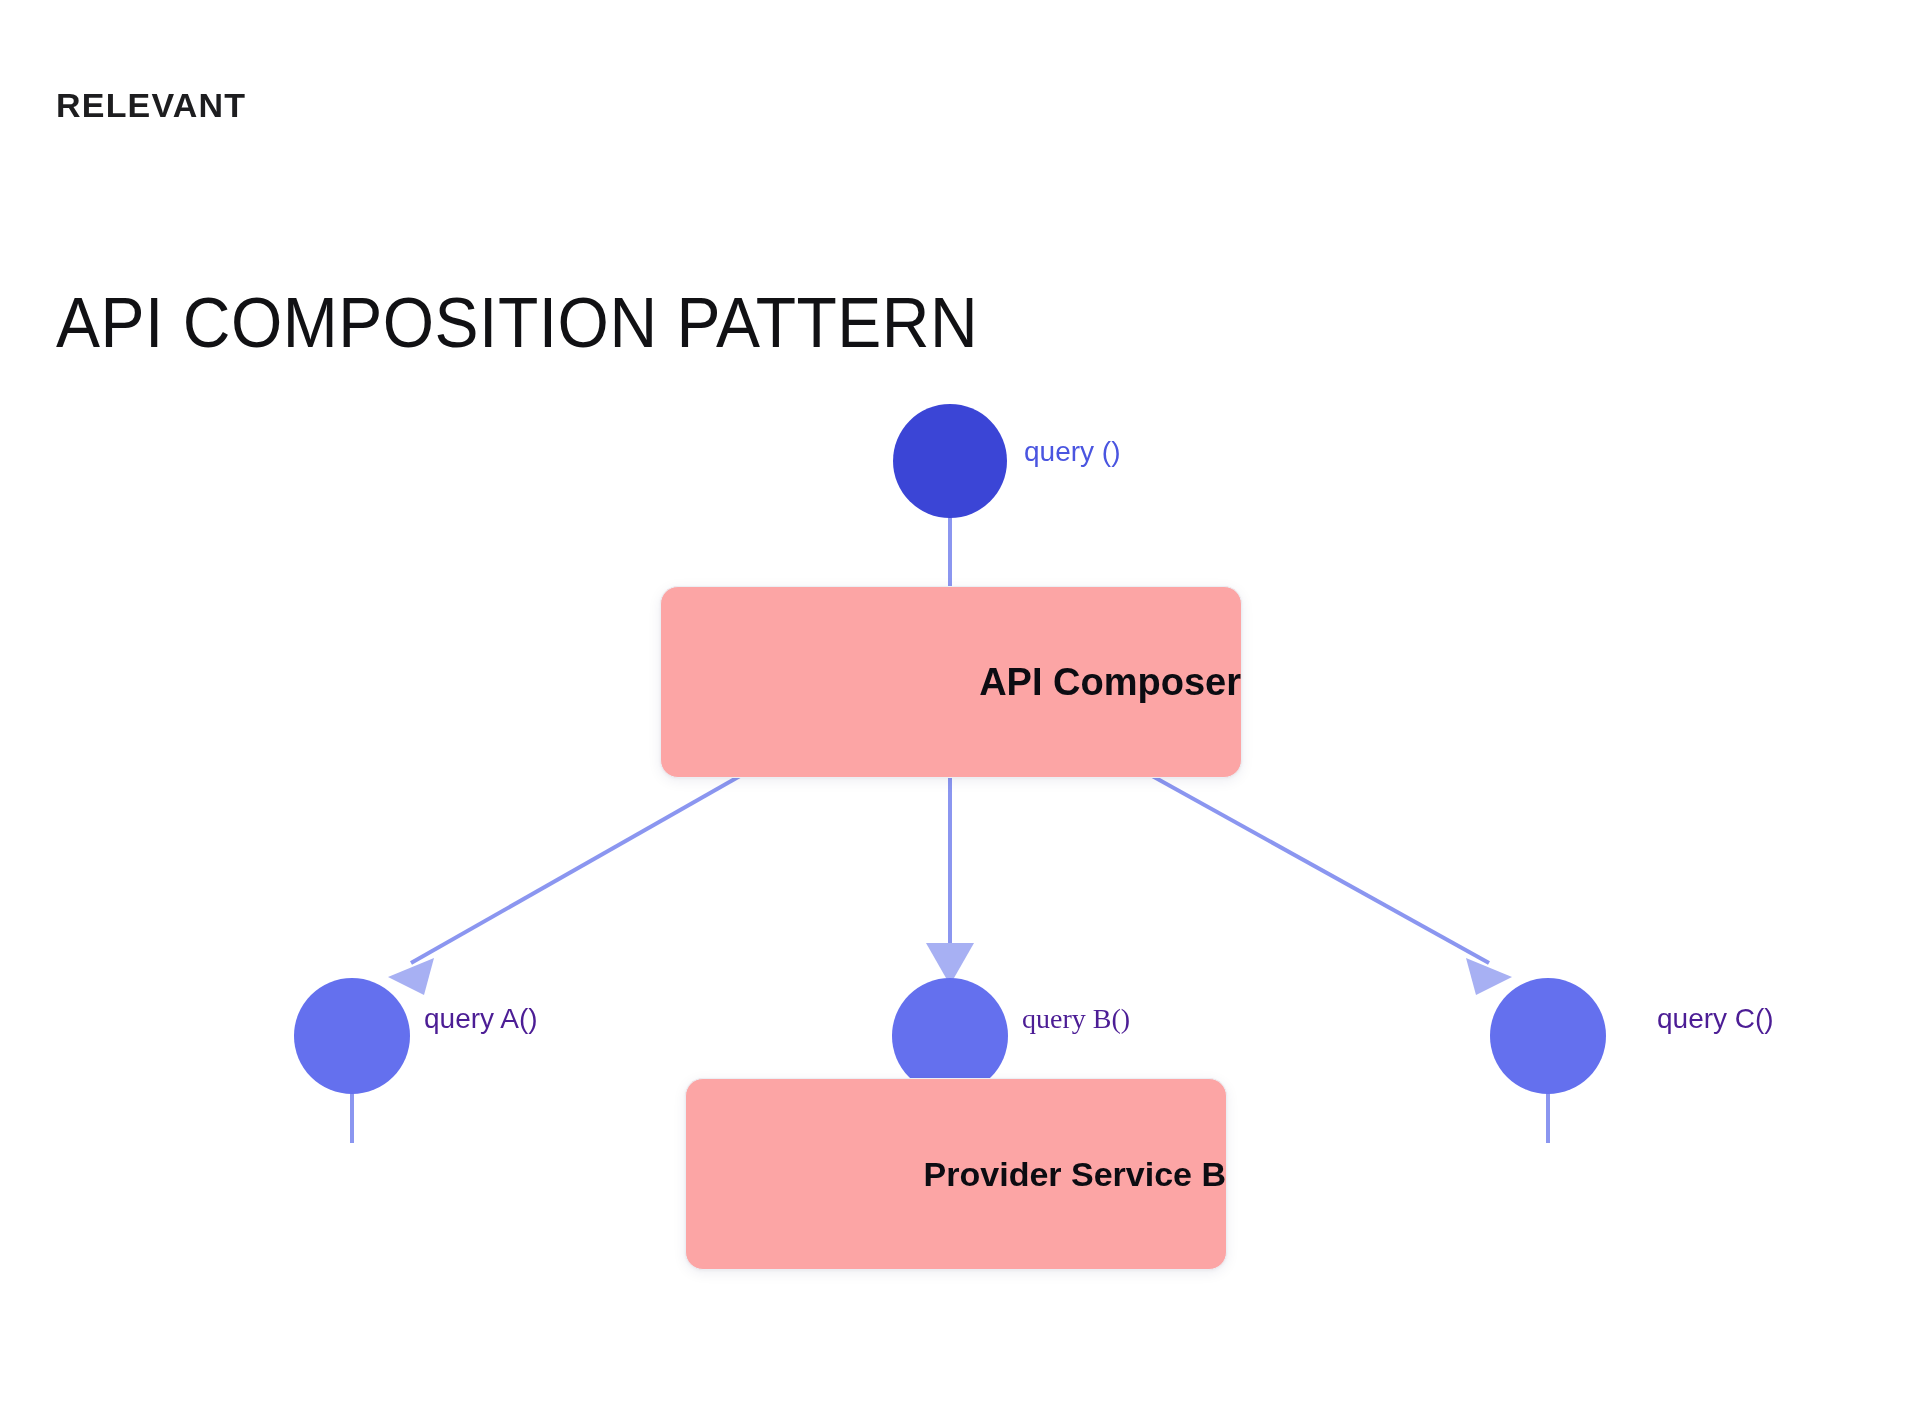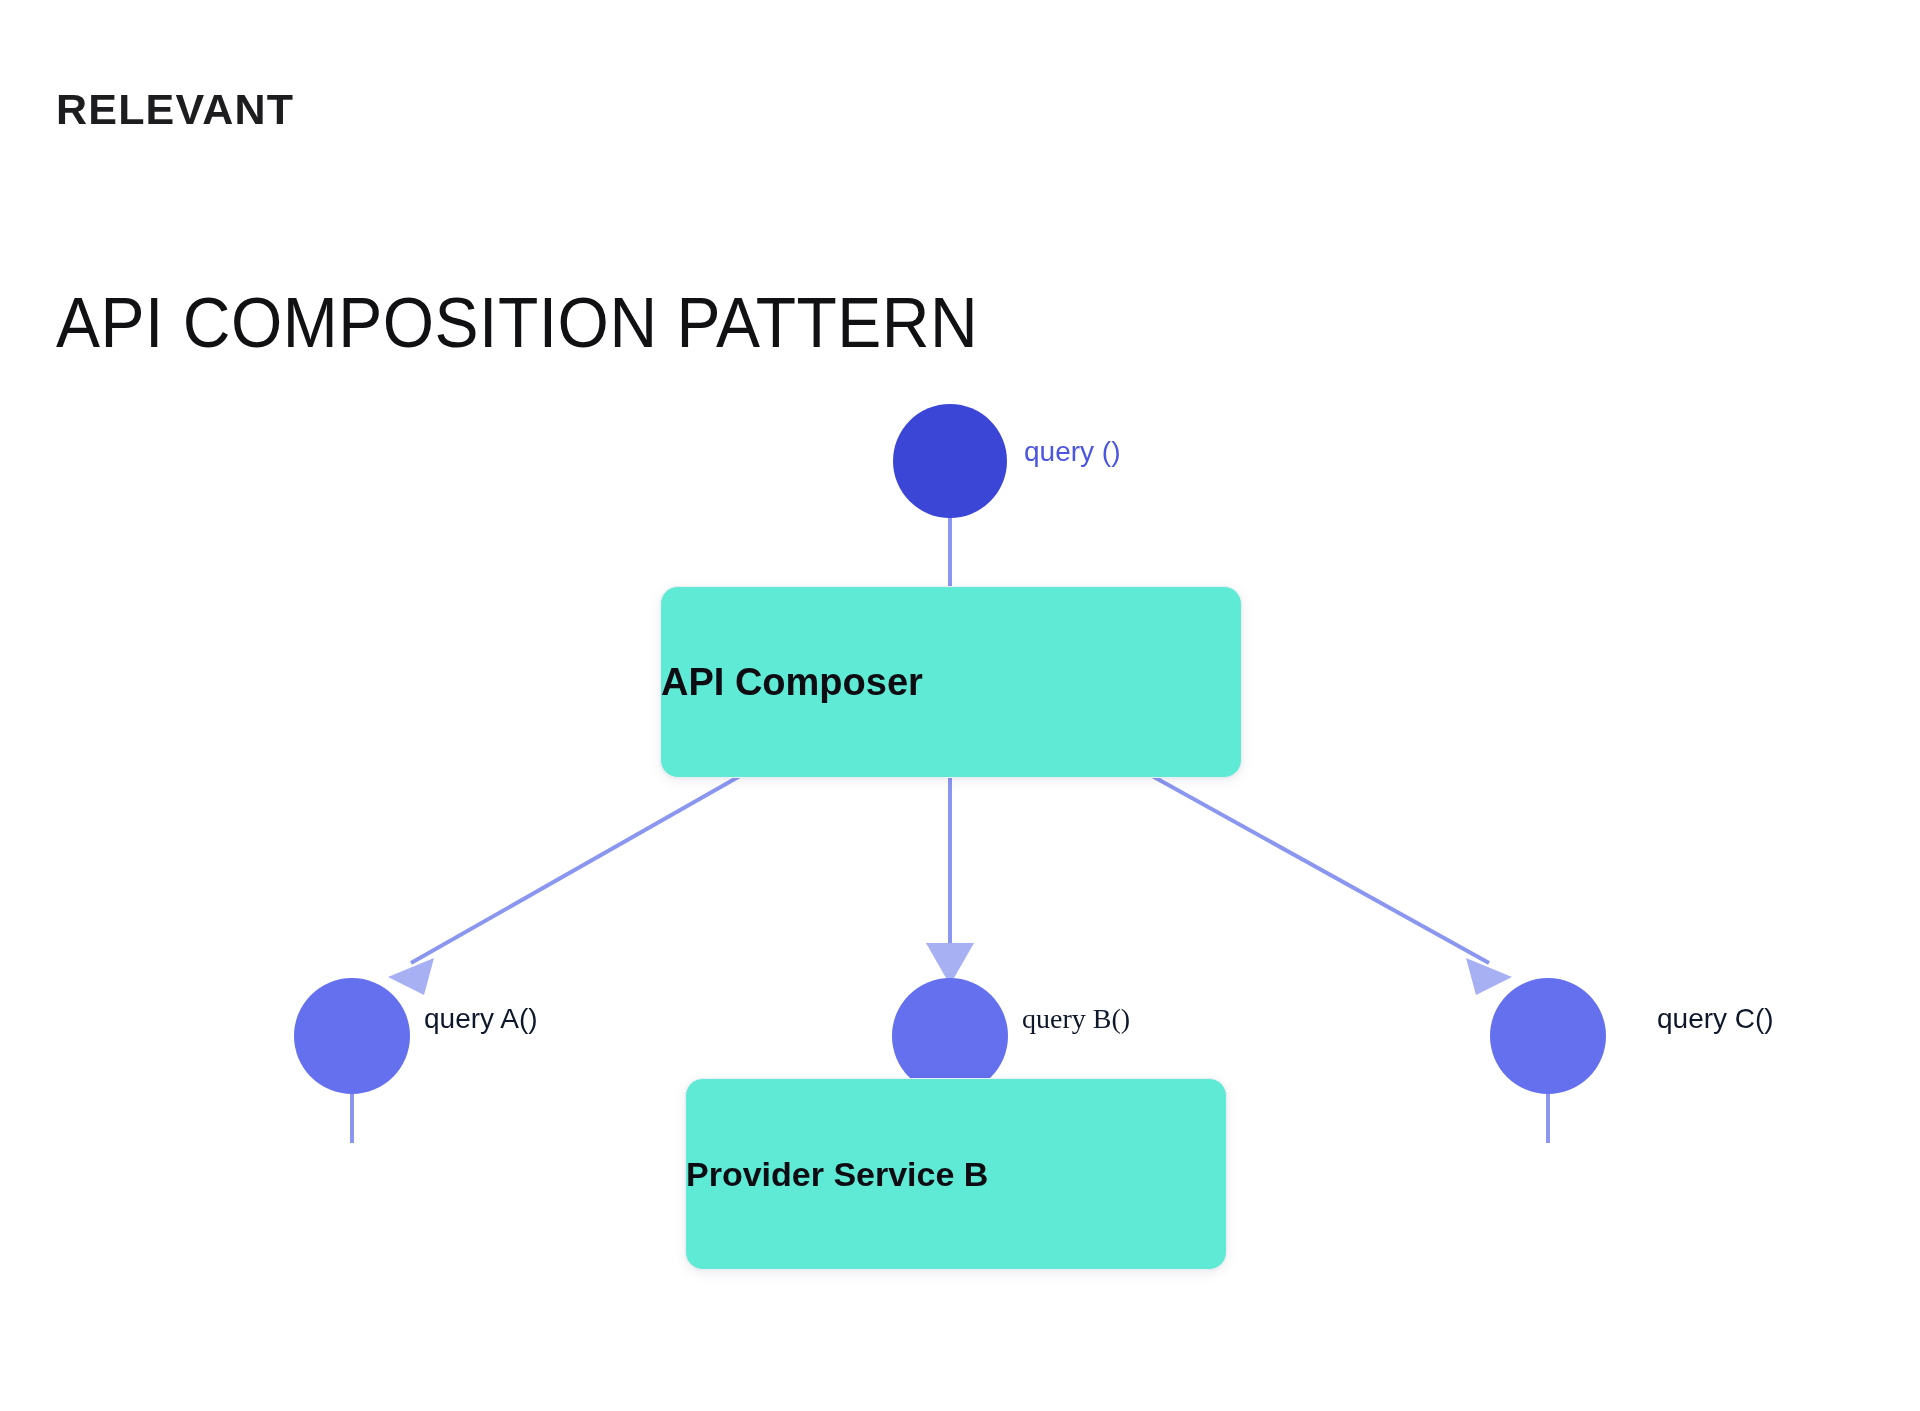--- a/index.html
+++ b/index.html
@@ -21,21 +21,21 @@
     width: 1920px;
     height: 1411px;
   }
 
   
   #logo {
     position: absolute;
     left: 56px;
     top: 88px;
     font-family: "Liberation Sans", sans-serif;
-    font-size: 43px;
+    font-size: 34px;
     font-weight: 700;
     letter-spacing: 1.2px;
     color: #1d1d1f;
     line-height: 1;
   }
 
   #title {
     position: absolute;
     left: 56px;
     top: 243px;
@@ -66,36 +66,36 @@
     border-radius: 50%;
   }
   .circle.dark  { background: #3b45d6; }
   .circle.light { background: #6470ee; }
 
   .qlabel {
     position: absolute;
     font-family: "Liberation Sans", sans-serif;
     font-size: 28px;
     font-weight: 400;
-    color: #0f172a;
+    color: #4c1d95;
     white-space: nowrap;
     line-height: 1;
   }
   .qlabel.top { color: #4a55e0; text-align: center; }
 
   .card {
     position: absolute;
-    background: #5eead4;
+    background: #fca5a5;
     border: 1px solid #eceef3;
     border-radius: 18px;
     box-shadow: 0 3px 14px rgba(30, 35, 80, 0.07),
                 0 1px 3px rgba(30, 35, 80, 0.05);
     display: flex;
     align-items: center;
-    justify-content: flex-start;
+    justify-content: flex-end;
   }
   .card-label {
     font-family: "Liberation Sans", sans-serif;
     font-weight: 700;
     color: #0c0c12;
     line-height: 1;
     white-space: nowrap;
   }
   #composer-card .card-label { font-size: 38px; }
   .provider-card .card-label { font-size: 34px; }

